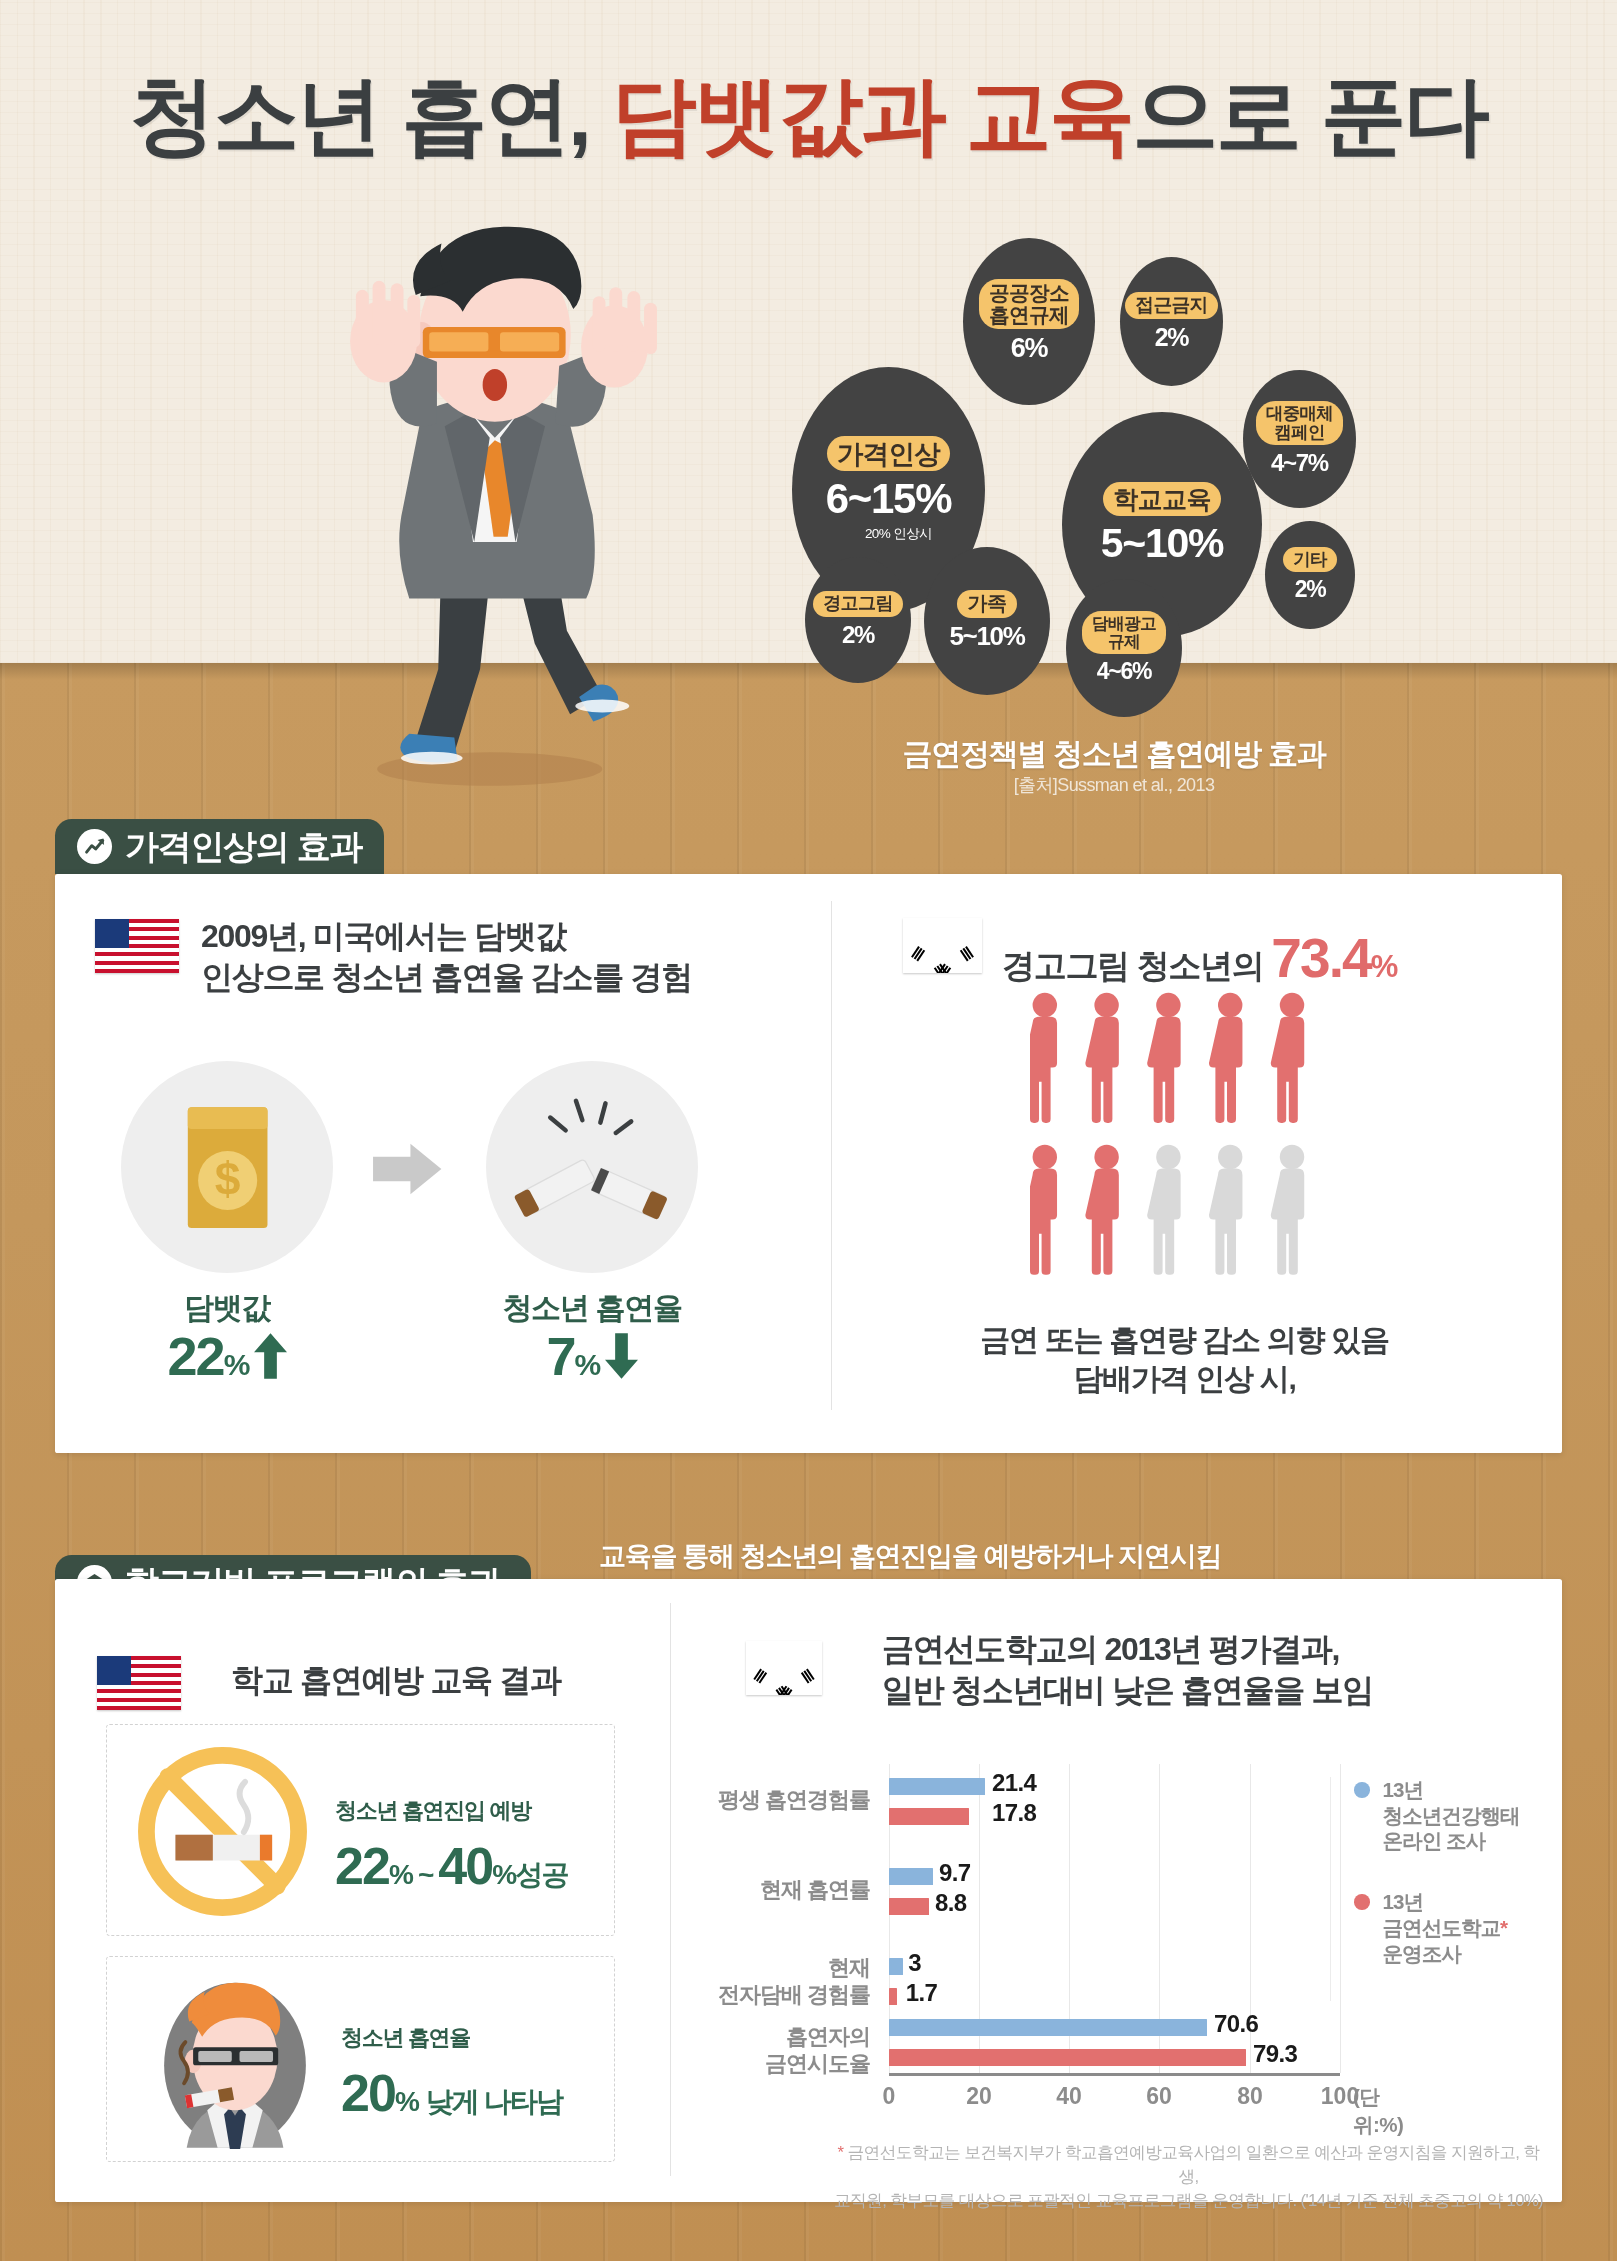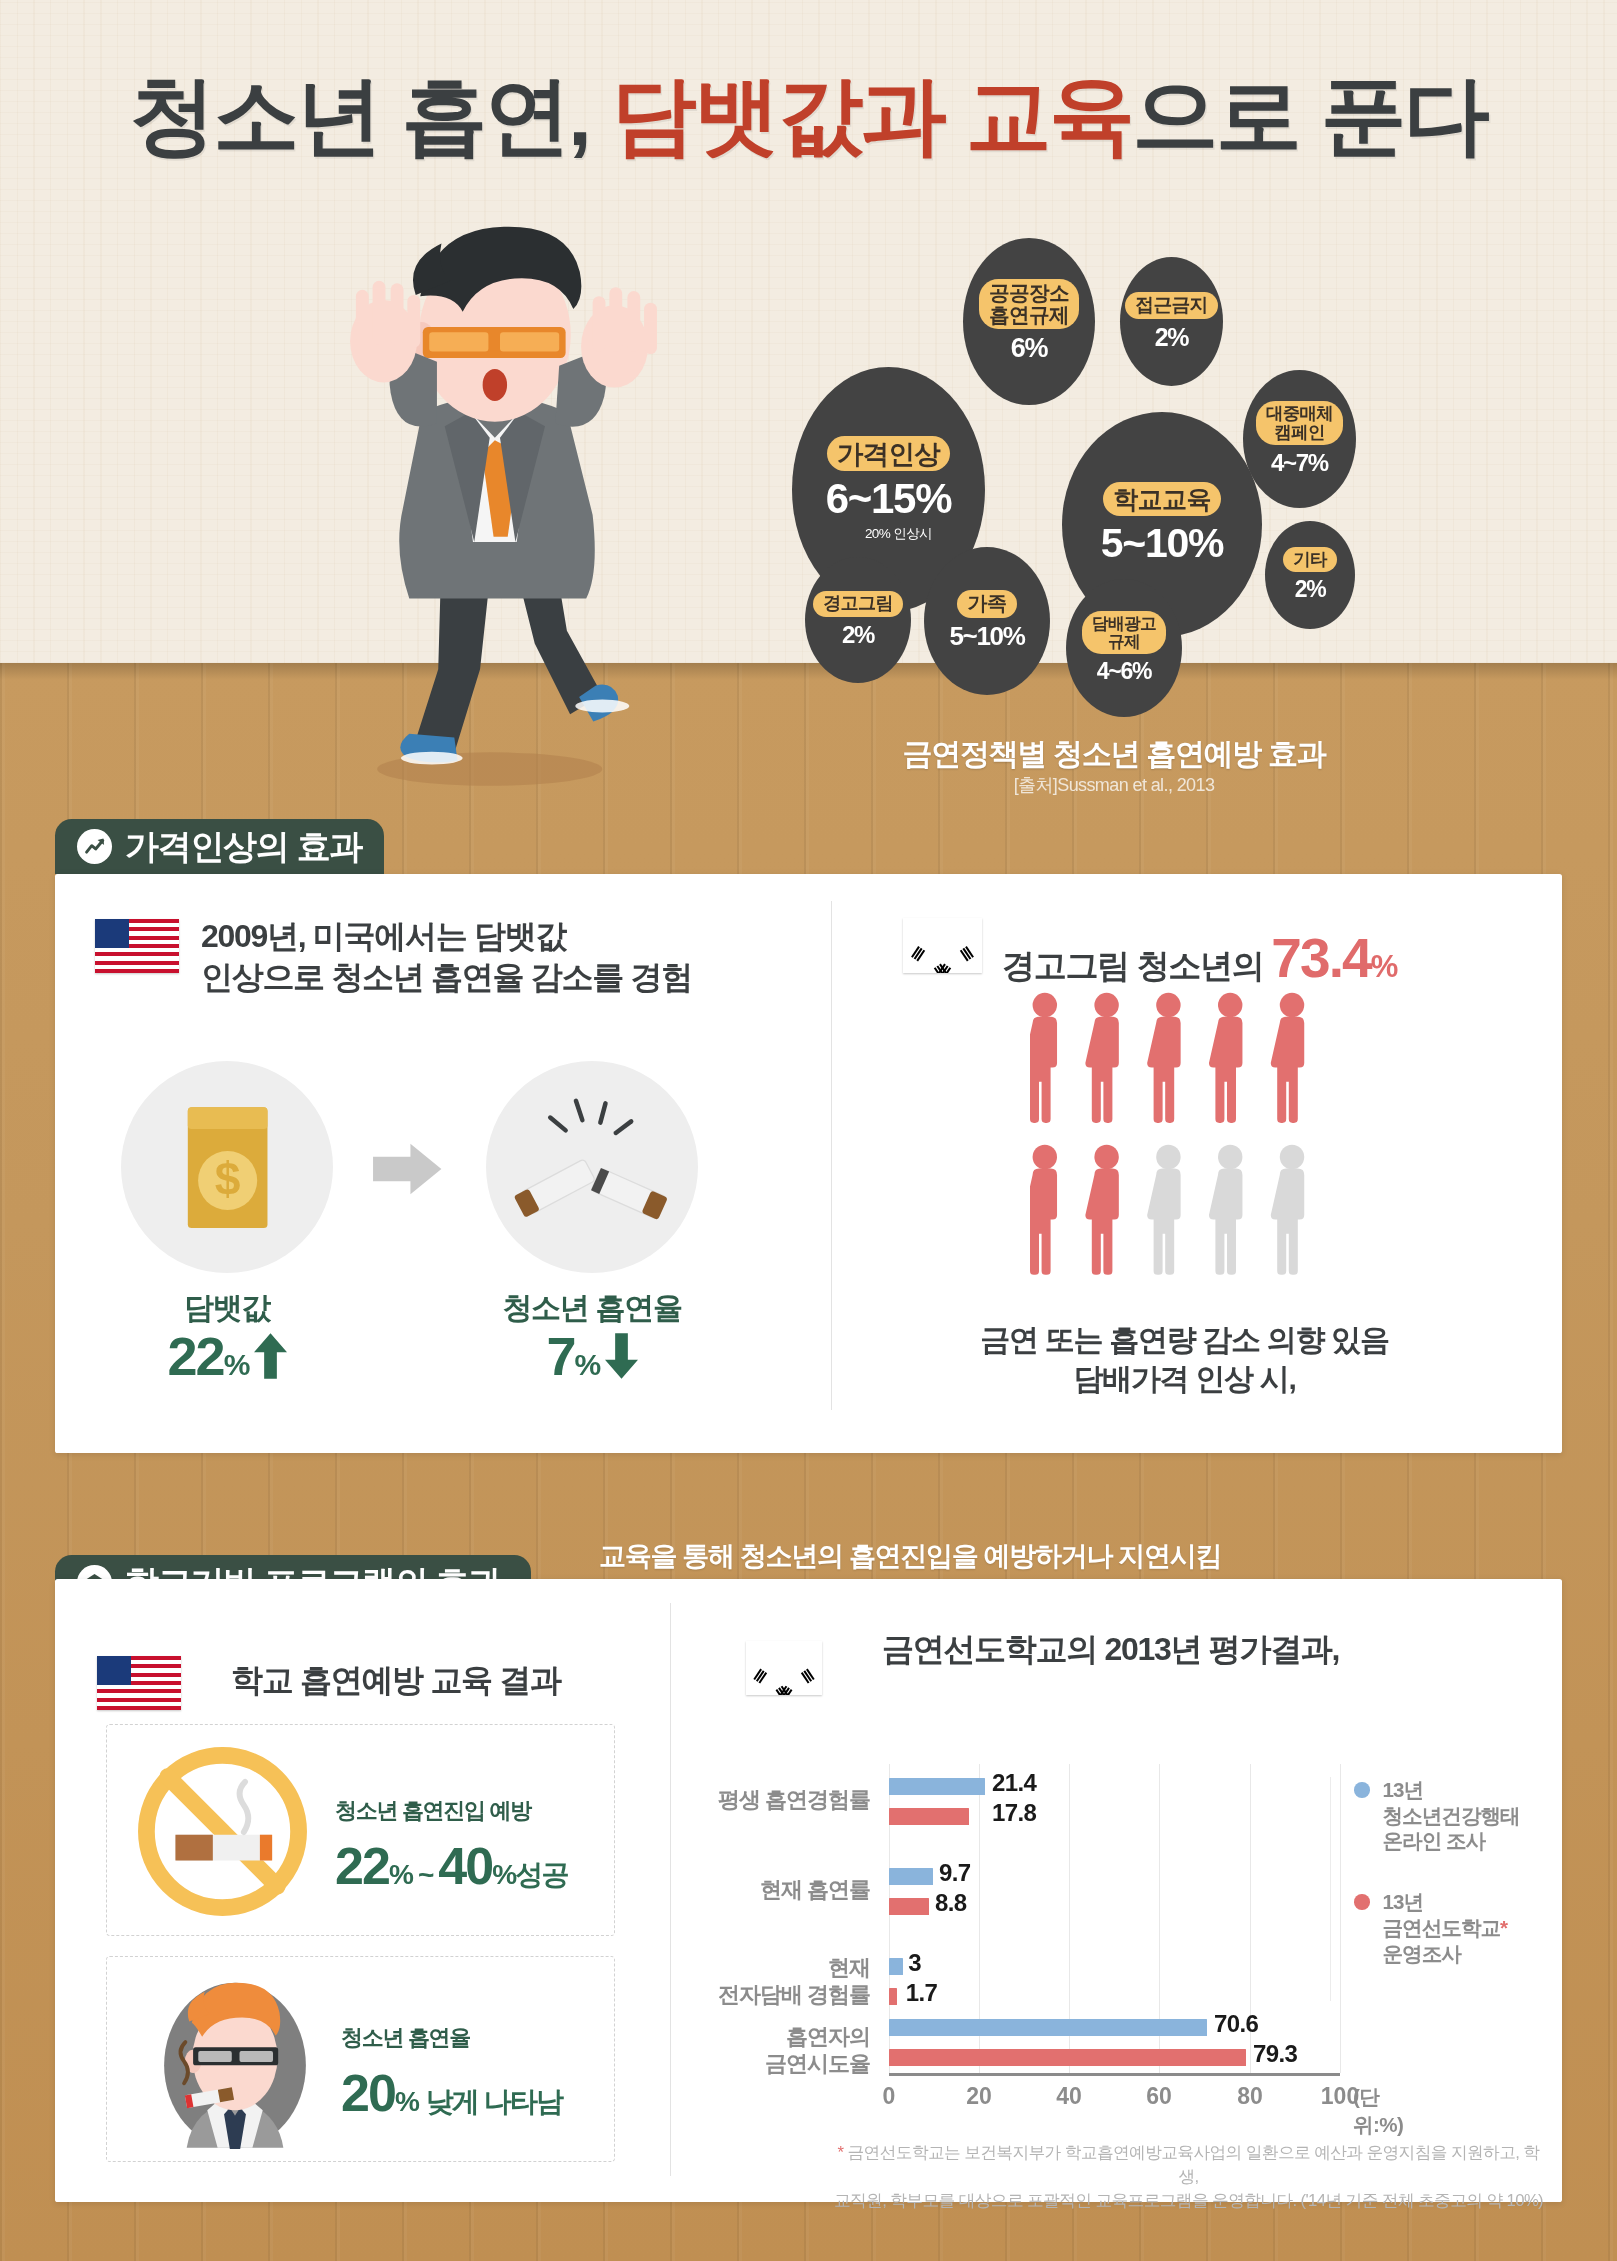--- a/index.html
+++ b/index.html
@@ -542,20 +542,21 @@
           <rect x="83" y="22" width="20" height="3.2"></rect>
         <rect x="83" y="61" width="20" height="3.2"></rect>
           <rect x="83" y="66" width="20" height="3.2"></rect>
           <rect x="83" y="71" width="20" height="3.2"></rect>
       </g>
     </g>
   </svg>
 </div>
 <div class="h-line" style="left:882px; top:1629px;">
   <div>금연선도학교의 2013년 평가결과,</div>
+  <div>일반 청소년대비 낮은 흡연율을 보임</div>
 </div>
 
 <div class="chart">
 
   <div class="grid-line" style="left:0px;"></div>
   <div class="grid-line" style="left:90px;"></div>
   <div class="grid-line" style="left:180px;"></div>
   <div class="grid-line" style="left:270px;"></div>
   <div class="grid-line" style="left:361px;"></div>
   <div class="grid-line" style="left:451px;"></div>

